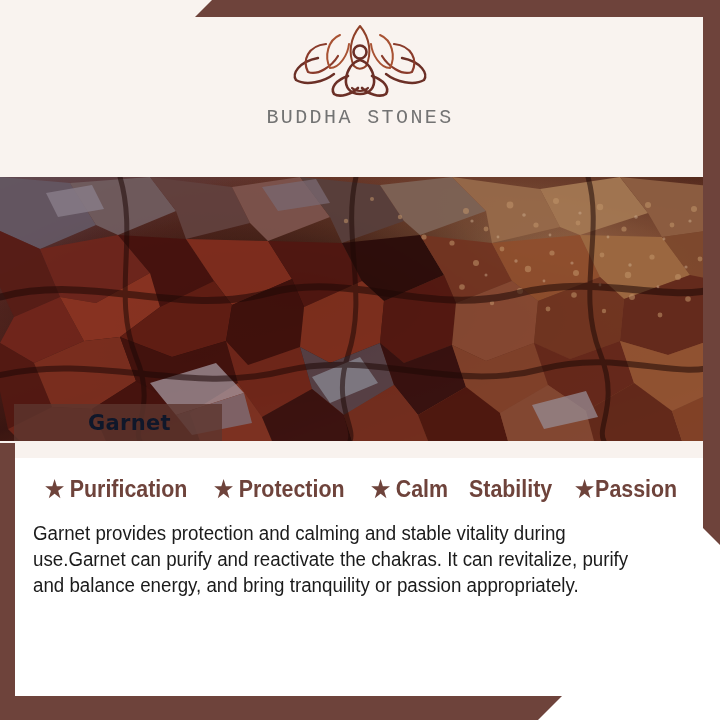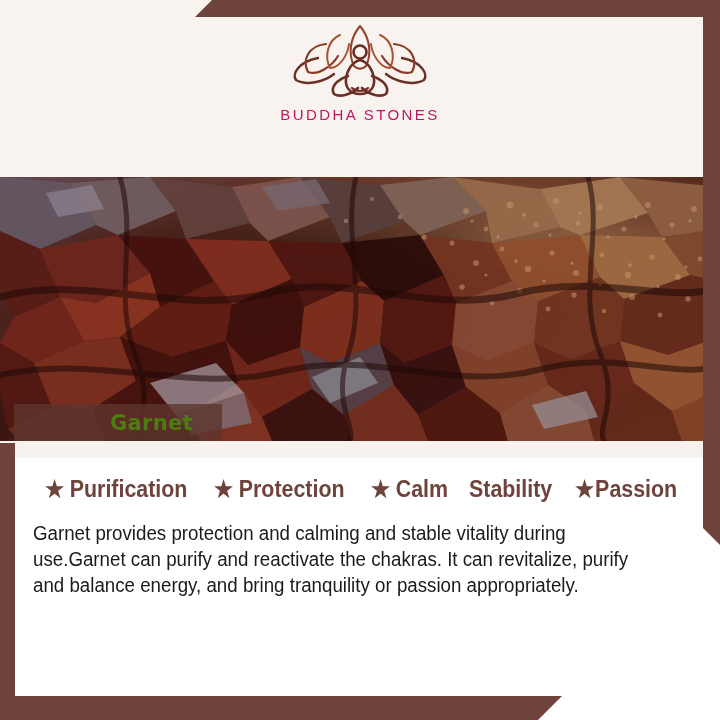--- a/index.html
+++ b/index.html
@@ -82,25 +82,25 @@
   }
   .brand-logo {
     display: block;
     margin: 0 auto;
     width: 148px;
     height: 78px;
   }
   .brand-name {
     display: block;
     margin-top: 4px;
-    font-family: Liberation Sans, sans-serif;
-    font-size: 15px;
+    font-family: Liberation Mono, monospace;
+    font-size: 20px;
     font-weight: 400;
     letter-spacing: 2.4px;
-    color: #be185d;
+    color: #737373;
     white-space: nowrap;
   }
 
   
   .title-panel {
     position: absolute;
     top: 128px;
     left: 152px;
     width: 418px;
     height: 56px;
@@ -139,25 +139,25 @@
     top: 404px;
     left: 14px;
     width: 208px;
     height: 37px;
     background: rgba(92, 54, 46, 0.80);
     display: flex;
     align-items: center;
     z-index: 5;
   }
   .stone-banner-text {
-    padding-left: 96px;
+    padding-left: 74px;
     font-family: "DejaVu Sans", sans-serif;
     font-size: 21px;
     font-weight: bold;
-    color: #4d7c0f;
+    color: #0f172a;
     letter-spacing: 0.3px;
     white-space: nowrap;
   }
 
   
   .cream-strip {
     position: absolute;
     top: 441px;
     left: 0;
     width: 720px;

